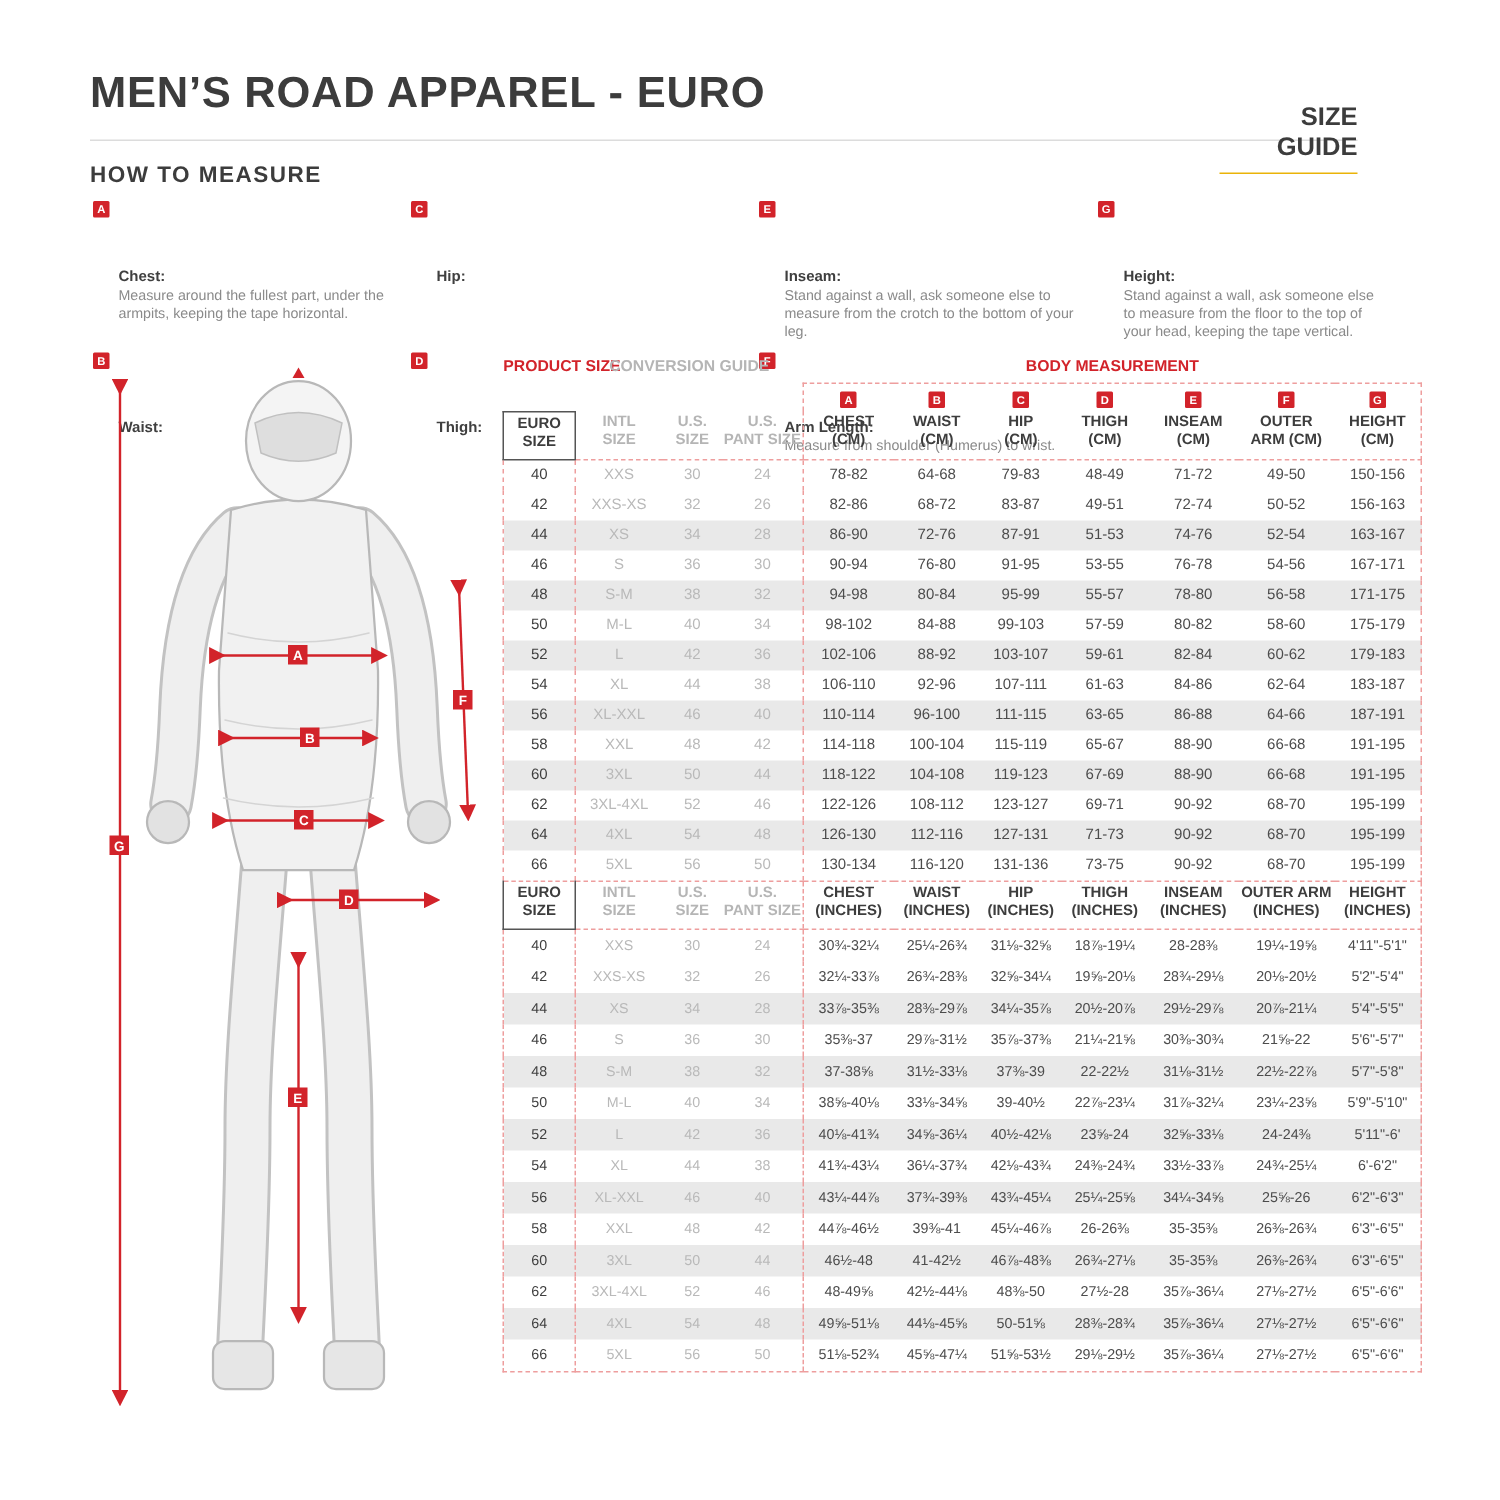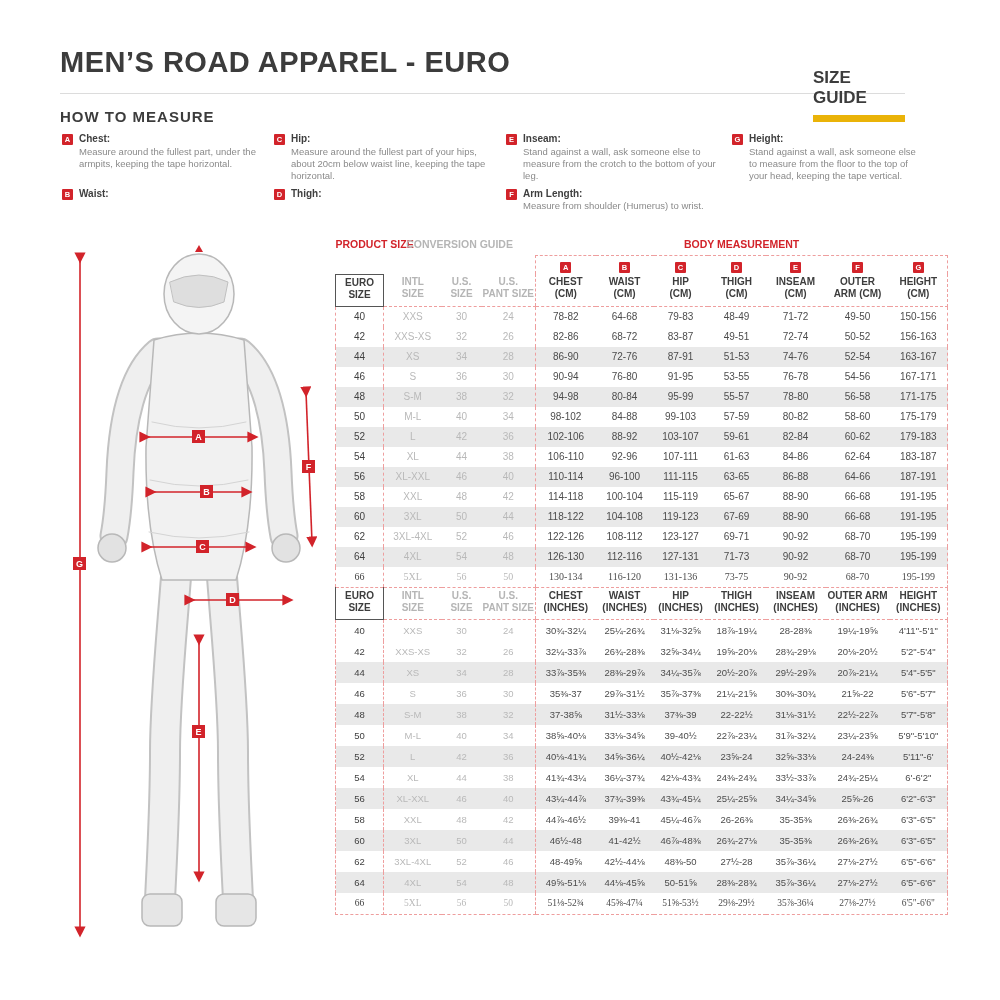--- a/index.html
+++ b/index.html
@@ -1,31 +1,31 @@
 <!DOCTYPE html>
 <html><head>
 <meta charset="utf-8">
 <style>
   html,body{margin:0;padding:0;background:#fff;}
   .page{position:relative;width:1000px;height:1000px;background:#fff;overflow:hidden;
         font-family:"Liberation Sans",sans-serif;color:#3d3d3d;}
   
   .title{position:absolute;top:46px;left:60px;font-size:29px;font-weight:800;letter-spacing:.5px;color:#3c3c3c;}
   .rule{position:absolute;top:93px;left:60px;width:845px;height:1px;background:#dcdcdc;}
-  .size-guide{position:absolute;top:68px;left:813px;width:92px;
-              font-size:17px;font-weight:700;color:#3c3c3c;padding-bottom:7px;border-bottom:7px solid #eab308;}
+  .size-guide{position:absolute;top:68px;left:813px;width:92px;text-align:right;
+              font-size:17px;font-weight:700;color:#3c3c3c;padding-bottom:7px;border-bottom:1px solid #eab308;}
   
   .htm-title{position:absolute;top:108px;left:60px;font-size:15px;font-weight:700;letter-spacing:1px;color:#3c3c3c;}
   .measure-grid{position:absolute;top:133px;left:62px;width:870px;display:grid;
                 grid-auto-flow:column;grid-template-rows:auto auto;grid-template-columns:198px 218px 212px 188px;
                 column-gap:14px;row-gap:2px;}
   .m-item{position:relative;padding-left:17px;margin-bottom:3px;}
   .m-badge{position:absolute;left:0;top:1px;width:11px;height:11px;background:#d2232a;border-radius:1px;
            color:#fff;font-size:7.5px;font-weight:700;line-height:11px;text-align:center;}
-  .m-name{font-size:10px;font-weight:700;color:#3f3f3f;line-height:1.25;}
+  .m-name{font-size:10px;font-weight:700;color:#3f3f3f;line-height:1.25;margin-top:46px;}
   .m-text{font-size:9.5px;color:#8a8a8a;line-height:1.3;margin:0;}
   
   .tbl-wrap{position:absolute;left:335px;top:220px;}
   table{border-collapse:collapse;table-layout:fixed;width:612px;}
   td,th{padding:0;text-align:center;vertical-align:middle;white-space:nowrap;font-weight:normal;}
   .grp{font-size:10.5px;font-weight:700;line-height:1.15;vertical-align:bottom;padding-bottom:5px;height:30px;}
   .grp-red{color:#d2232a}.grp-gray{color:#b5b5b5}
   .badge-row td{height:15px;}
   .t-badge{display:inline-block;width:11px;height:11px;background:#d2232a;border-radius:1px;
            color:#fff;font-size:7.5px;font-weight:700;line-height:11px;}
@@ -43,21 +43,21 @@
   .rows td:last-child{border-right:1px dashed #ee9e9e;}
   .badge-row td:nth-child(5){border-left:1px dashed #ee9e9e;}
   .badge-row td:last-child{border-right:1px dashed #ee9e9e;}
   .badge-row td.bm{border-top:1px dashed #ee9e9e;}
   .hdr-labels td{border-bottom:1px dashed #ee9e9e;}
   .hdr-labels td:first-child{border:1px solid #555;}
   .hdr-labels td:nth-child(2){border-left:1px dashed #ee9e9e;}
   .hdr-labels td:nth-child(5){border-left:1px dashed #ee9e9e;}
   .hdr-labels td:last-child{border-right:1px dashed #ee9e9e;margin-left:24px;}
   .hdr-labels.inch-h td{border-top:1px dashed #ee9e9e;}
-  .rows tr:last-child td{border-bottom:1px dashed #ee9e9e;font-family:Liberation Serif, serif;}
+  .rows tr:last-child td{border-bottom:1px dashed #ee9e9e;}
   
   .figure{position:absolute;left:48px;top:232px;}
 </style>
 </head>
 <body>
 <div class="page">
 
 <div class="title">MEN’S ROAD APPAREL - EURO</div>
 <div class="rule"></div>
 <div class="size-guide">SIZE GUIDE</div>
@@ -72,21 +72,20 @@
     </div>
 
     <div class="m-item">
       <span class="m-badge">B</span>
       <div class="m-name">Waist:</div>
     </div>
 
     <div class="m-item">
       <span class="m-badge">C</span>
       <div class="m-name">Hip:</div>
-      <p class="m-text">Measure around the fullest part of your hips, about 20cm below waist line, keeping the tape horizontal.</p>
     </div>
 
     <div class="m-item">
       <span class="m-badge">D</span>
       <div class="m-name">Thigh:</div>
     </div>
 
     <div class="m-item">
       <span class="m-badge">E</span>
       <div class="m-name">Inseam:</div>

